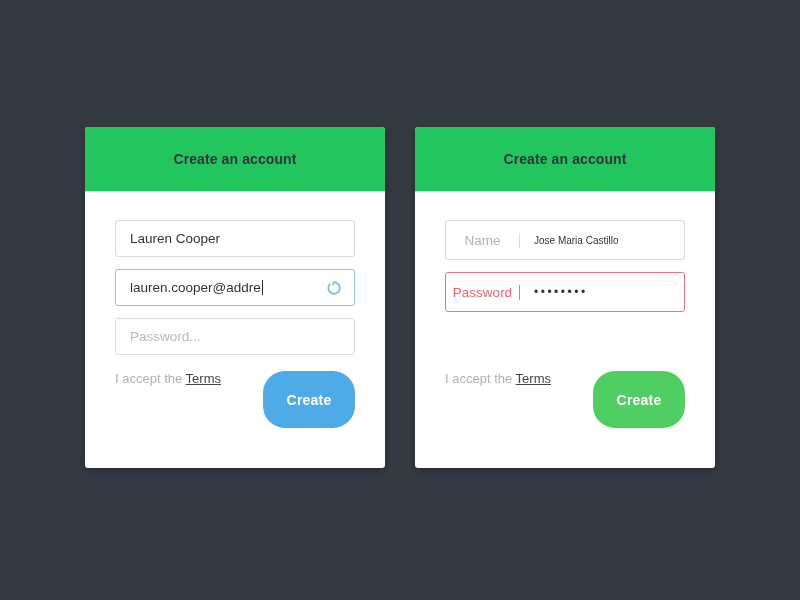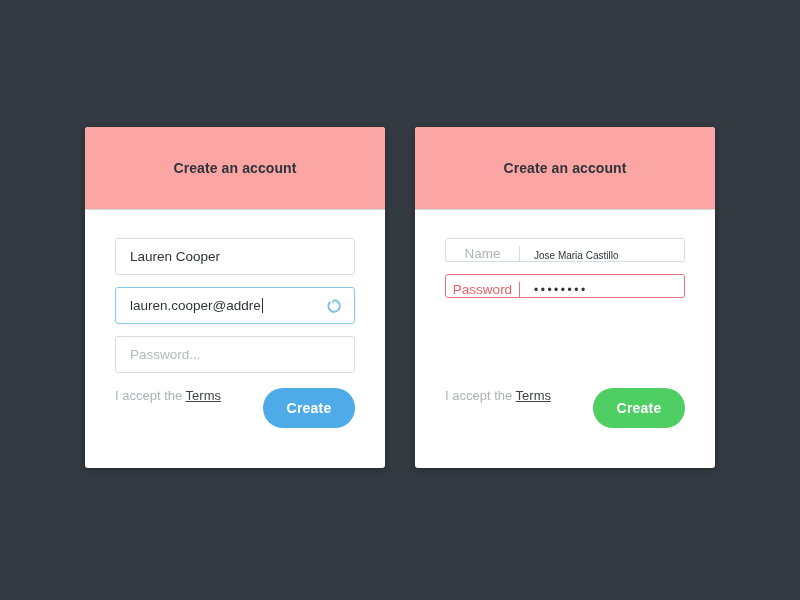--- a/index.html
+++ b/index.html
@@ -32,22 +32,22 @@
     border-radius: 3px;
     box-shadow: 0 2px 6px rgba(0,0,0,0.28);
     overflow: hidden;
     display: flex;
     flex-direction: column;
   }
   .card-left  { left: 85px; }
   .card-right { left: 415px; }
 
   .card-header {
-    height: 83px;
-    background: #fca5a5;
+    height: 65px;
+    background: #22c55e;
     border-bottom: 1px solid #d6d9de;
     display: flex;
     align-items: center;
     justify-content: center;
     flex: 0 0 auto;
   }
   .card-title {
     font-size: 14px;
     font-weight: bold;
     color: #2f343a;
@@ -99,27 +99,27 @@
     position: absolute;
     right: 12px;
     top: 50%;
     transform: translateY(-50%);
     width: 16px;
     height: 16px;
   }
 
   
   .group {
-    height: 24px;
+    height: 40px;
     margin-bottom: 12px;
     border: 1px solid #d8dbe0;
     border-radius: 3px;
     background: #fff;
     display: flex;
-    align-items: flex-end;
+    align-items: center;
     overflow: hidden;
   }
   .group.error {
     border-color: #e8737d;
   }
   .group-label {
     width: 74px;
     flex: 0 0 74px;
     display: flex;
     align-items: center;
@@ -162,21 +162,21 @@
     white-space: nowrap;
   }
   .terms .terms-link {
     color: #41464c;
     text-decoration: underline;
   }
 
   .btn {
     border: none;
     border-radius: 22px;
-    height: 40px;
+    height: 57px;
     min-width: 92px;
     padding: 0 22px;
     color: #ffffff;
     font-size: 14px;
     font-weight: bold;
     font-family: "Liberation Sans", sans-serif;
     cursor: pointer;
     letter-spacing: 0.2px;
   }
   .btn-blue  { background: #4fabe8; }

